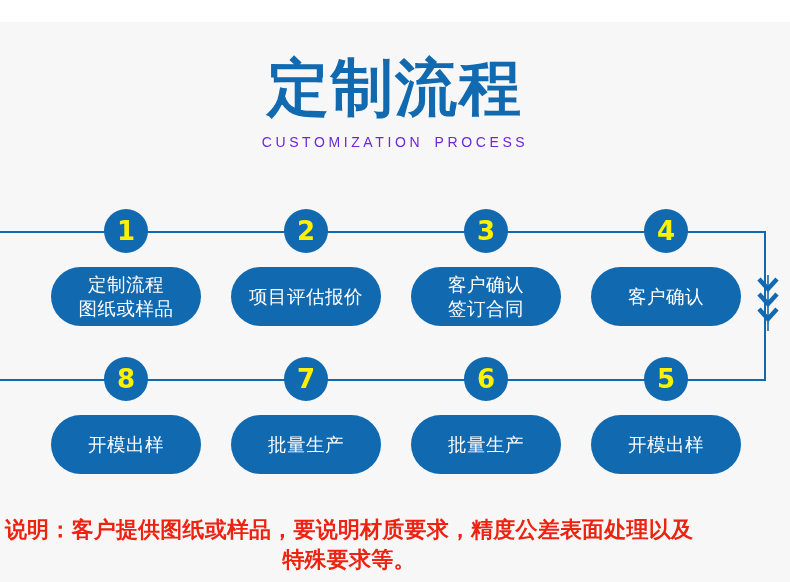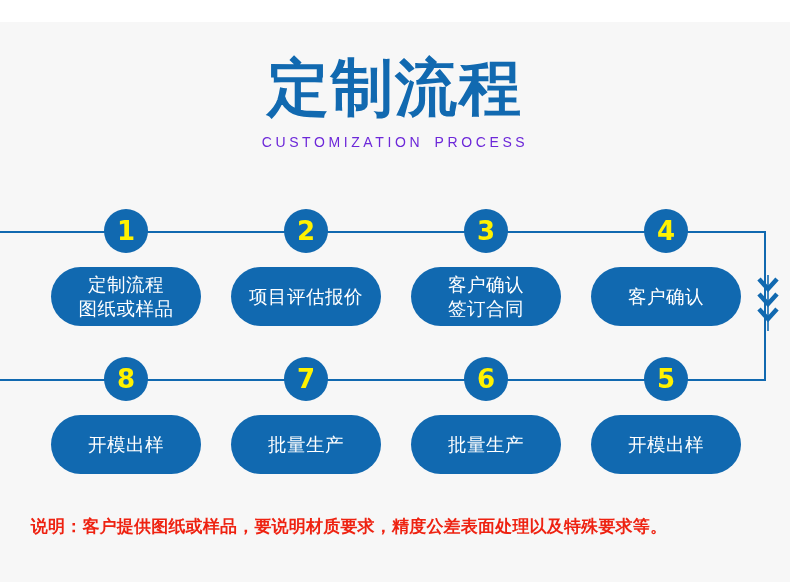--- a/index.html
+++ b/index.html
@@ -154,21 +154,21 @@
   .col4 { left: 581px; }
 
   
   .note {
     position: absolute;
     left: 0;
     top: 515px;
     width: 698px;
     text-align: center;
     font-family: "DejaVu Sans", "Liberation Sans", sans-serif;
-    font-size: 17px;
+    font-size: 22px;
     font-weight: 700;
     color: #ee2211;
     letter-spacing: 0.2px;
   }
 </style>
 </head>
 <body>
 
 <div id="page">
 

